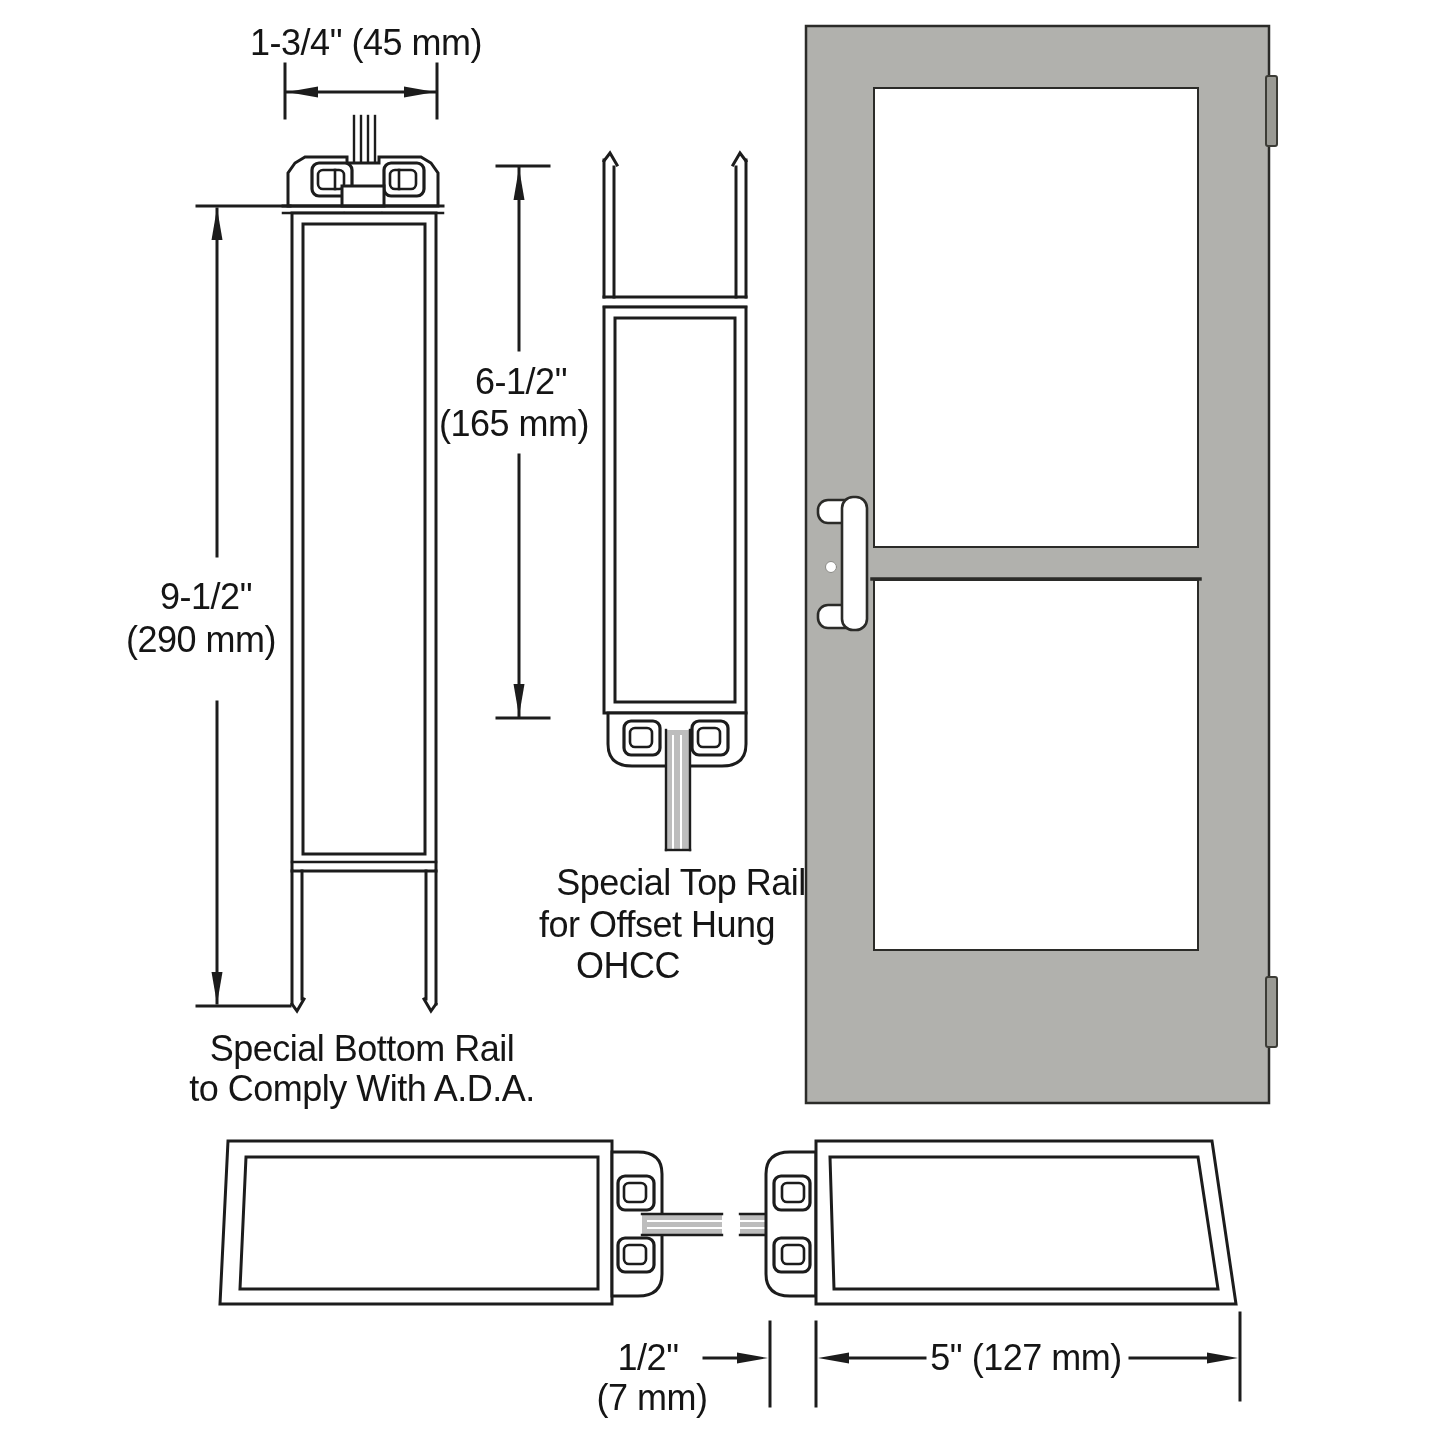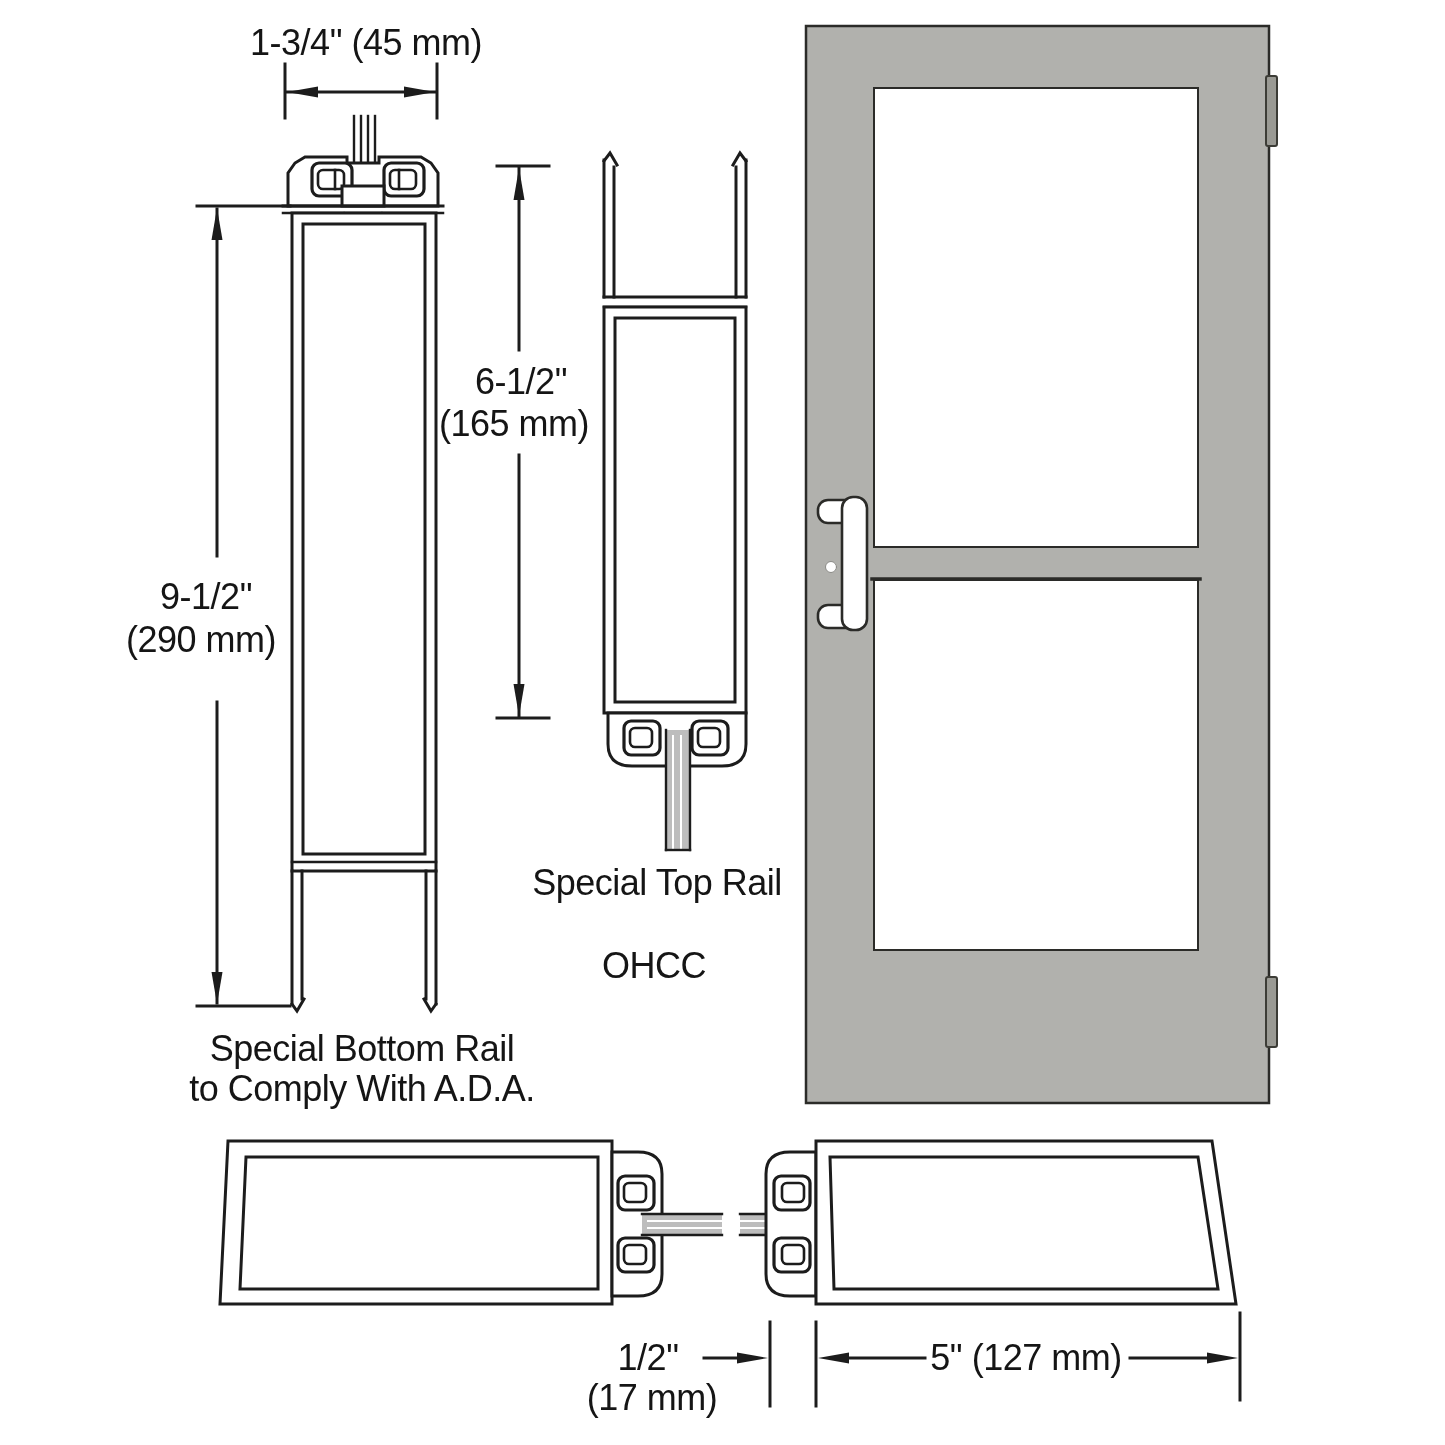--- a/index.html
+++ b/index.html
@@ -182,21 +182,22 @@
     <line x1="1130" y1="1358" x2="1210" y2="1358"></line>
     <polygon points="1238,1358 1207,1352.5 1207,1363.5" fill="#1c1c1c" stroke="none"></polygon>
   </g>
 </svg>
 
 <div class="lbl" style="left:366px;top:43px">1-3/4" (45 mm)</div>
 <div class="lbl" style="left:206px;top:597px">9-1/2"</div>
 <div class="lbl" style="left:201px;top:640px">(290 mm)</div>
 <div class="lbl" style="left:521px;top:382px">6-1/2"</div>
 <div class="lbl" style="left:514px;top:424px">(165 mm)</div>
-<div class="lbl" style="left:657px;top:883px">Special Top Rail</div>
-<div class="lbl" style="left:654px;top:966px">OHCC</div>
+<div class="lbl" style="left:681px;top:883px">Special Top Rail</div>
+<div class="lbl" style="left:657px;top:925px">for Offset Hung</div>
+<div class="lbl" style="left:628px;top:966px">OHCC</div>
 <div class="lbl" style="left:362px;top:1089px">to Comply With A.D.A.</div>
 <div class="lbl" style="left:362px;top:1049px">Special Bottom Rail</div>
 <div class="lbl" style="left:648px;top:1358px">1/2"</div>
-<div class="lbl" style="left:652px;top:1398px">(17 mm)</div>
+<div class="lbl" style="left:652px;top:1398px">(7 mm)</div>
 <div class="lbl" style="left:1026px;top:1358px">5" (127 mm)</div>
 
 </div>
 
 </body></html>

